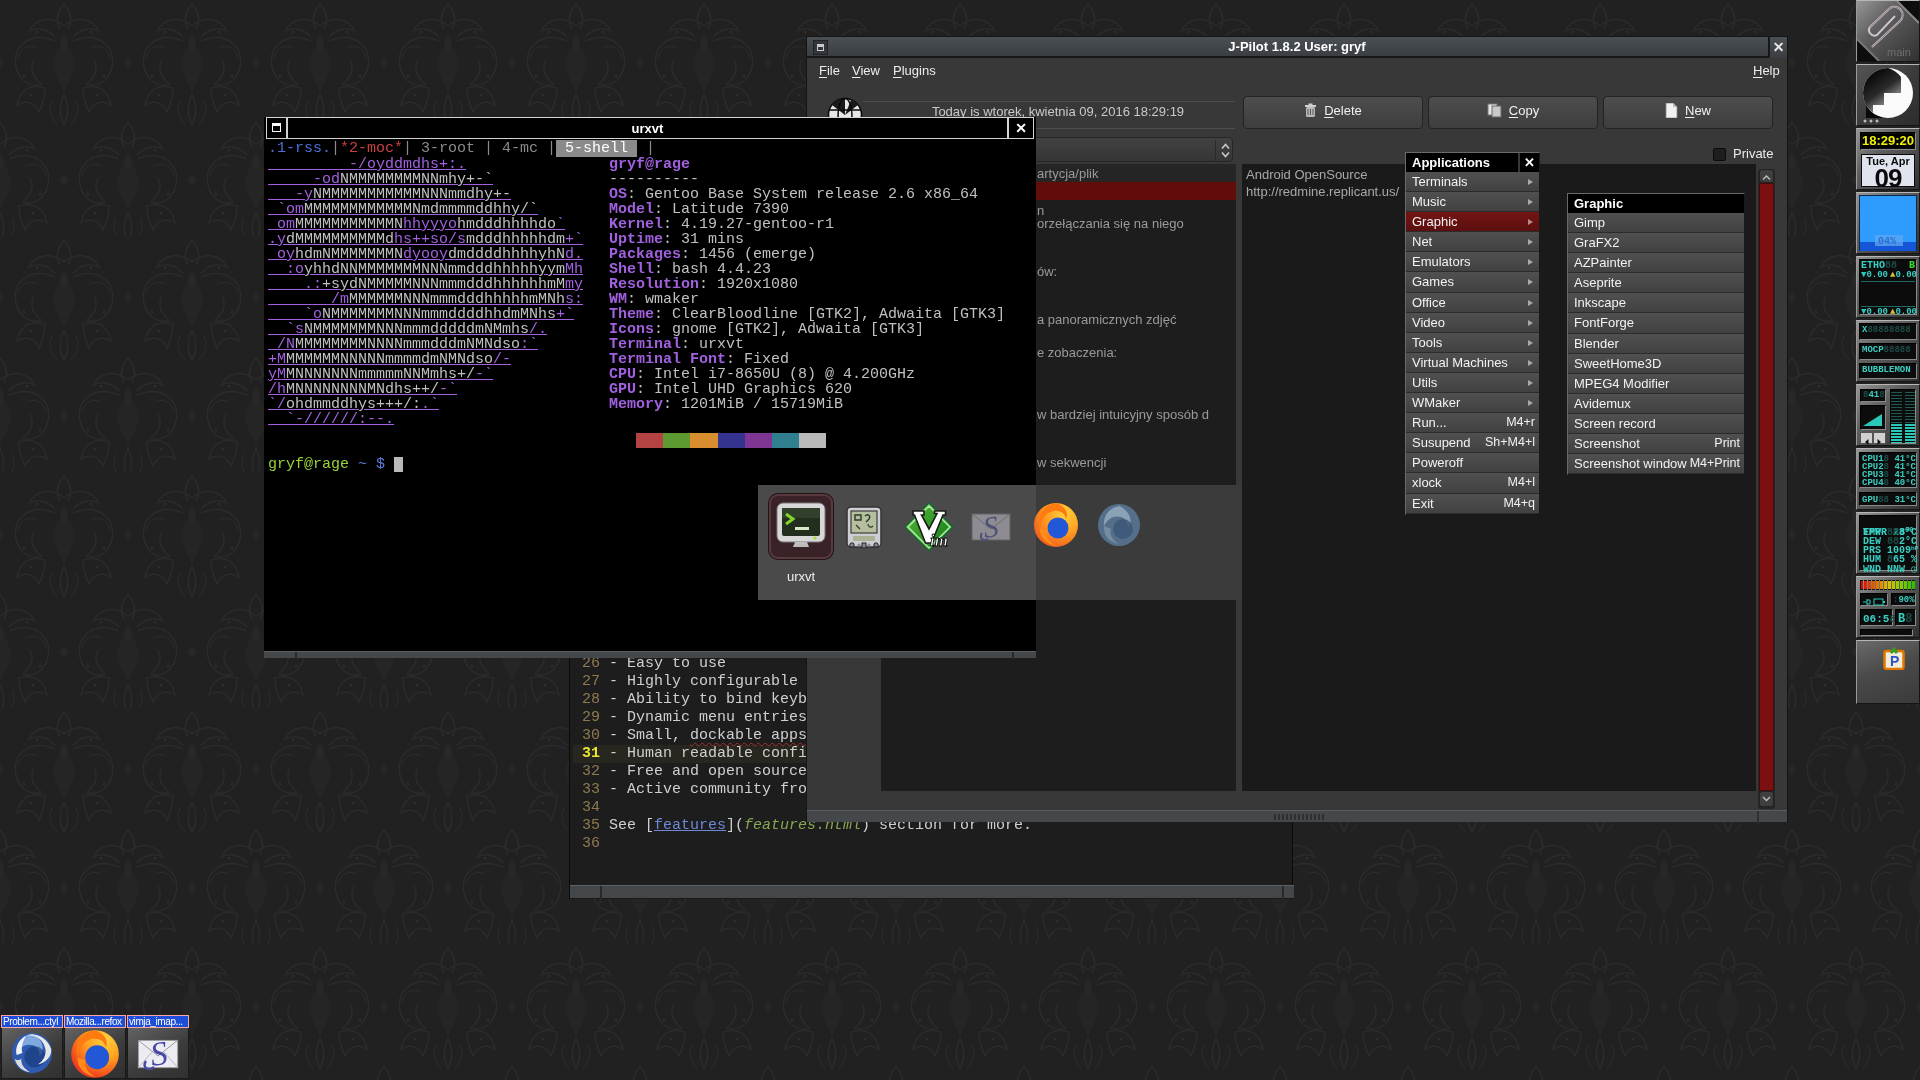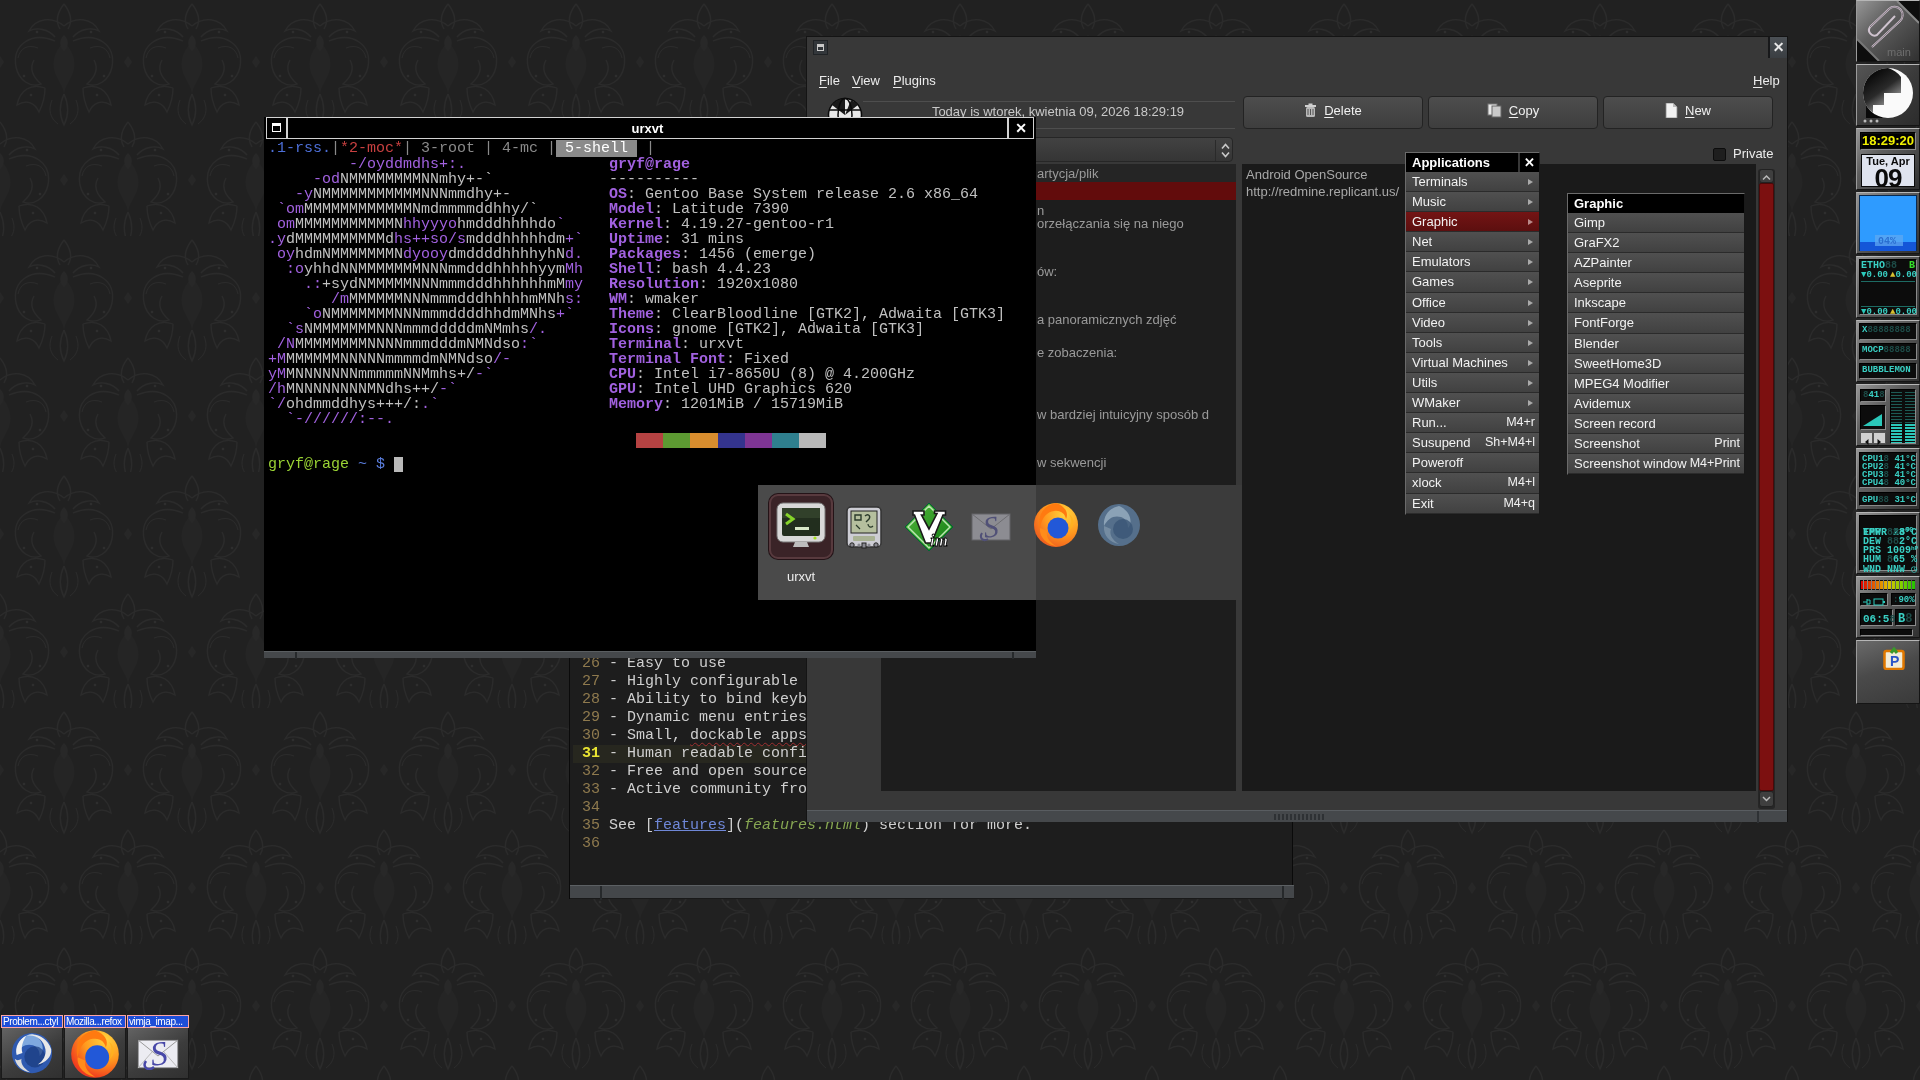--- a/index.html
+++ b/index.html
@@ -13,21 +13,21 @@
 .vimstatus{position:absolute;left:3px;top:287px;width:718px;height:19px;background:#4e4e4e;color:#ffffff;font-style:italic;font-family:"Liberation Mono",monospace;font-size:15px;line-height:19px;}
 .vimresize{position:absolute;left:0px;top:324px;width:724px;height:14px;background:#44474a;border-top:1px solid #5c6063;border-bottom:1px solid #191919;}
 .vimresize i{position:absolute;top:0;width:2px;height:14px;background:#26292b;}
 
 #jp{position:absolute;left:806px;top:36px;width:982px;height:786px;z-index:2;background:#383838;border:1px solid #141414;}
 #jp .tbar{position:absolute;left:0;top:0;width:980px;height:21px;background:linear-gradient(#4b5055,#3a3e42);border-bottom:2px solid #17181a;}
 #jp .tbtn{position:absolute;left:6px;top:3px;width:15px;height:15px;background:#33373b;border:1px solid #202326;}
 #jp .tbtn b{position:absolute;left:3px;top:3px;width:7px;height:7px;border:1px solid #c9c9c9;border-top:3px solid #c9c9c9;}
 #jp .ttxt{position:absolute;left:0;top:2px;width:980px;text-align:center;color:#fff;font-weight:bold;font-size:13px;}
 #jp .tclose{position:absolute;left:961px;top:0px;width:19px;height:21px;background:linear-gradient(#4b5055,#3a3e42);border-left:2px solid #17181a;color:#e8e8e8;font-weight:bold;font-size:14px;text-align:center;line-height:20px;}
-#jp .mi{position:absolute;top:36px;color:#ececec;font-size:13px;}
+#jp .mi{position:absolute;top:26px;color:#ececec;font-size:13px;}
 #jp .mi u{text-decoration-thickness:1px;text-underline-offset:2px;}
 .jsep{position:absolute;height:1px;background:#4e4e4e;}
 .jbtn{position:absolute;top:59px;height:33px;background:linear-gradient(#4d4d4d,#3e3e3e);border:1px solid #232323;border-radius:4px;color:#f0f0f0;font-size:13px;text-align:center;line-height:27px;}
 .jbtn u{text-decoration-thickness:1px;text-underline-offset:2px;}
 #jp .datetxt{position:absolute;left:56px;top:67px;width:390px;text-align:center;color:#c9c9c9;font-size:13px;}
 .jcombo{position:absolute;background:linear-gradient(#424242,#353535);border:1px solid #262626;border-radius:4px;}
 #jp .list{position:absolute;left:74px;top:127px;width:355px;height:627px;background:#1d1d1d;}
 #jp .rpanel{position:absolute;left:435px;top:127px;width:514px;height:627px;background:#1a1a1a;}
 #jp .rowtxt{position:absolute;color:#9a9a9a;font-size:13px;white-space:pre;}
 #jp .sb{position:absolute;left:951px;top:132px;width:17px;height:640px;background:#262626;border-radius:3px;}
@@ -86,37 +86,40 @@
 <span class="ln"> 34 </span>
 <span class="ln"> 35 </span>See [<span style="color:#6f87d7;text-decoration:underline;">features</span>](<span style="color:#87a752;font-style:italic;">features.html</span>) section for more.
 <span class="ln"> 36 </span></pre>
 <div class="vimresize">
       <i style="left:30px;"></i>
       <i style="left:712px;"></i>
     </div>
 </div>
 
 <div id="jp">
+<div class="tbar">
+      <div class="ttxt">J-Pilot 1.8.2 User: gryf</div>
+    </div>
 <div class="tbtn">
       <b></b>
     </div>
 <div class="tclose">✕</div>
 <div class="mi" style="left:12px;"><u>F</u>ile</div>
 <div class="mi" style="left:45px;text-align:right;"><u>V</u>iew</div>
 <div class="mi" style="left:86px;"><u>P</u>lugins</div>
 <div class="mi" style="left:946px;"><u>H</u>elp</div>
 <svg class="abs" style="left:20px;top:60px;" width="36" height="36" viewBox="0 0 36 36">
       <circle cx="18" cy="18" r="16.5" fill="#e8e8e8" stroke="#0a0a0a" stroke-width="1.5"></circle>
       <path d="M18,1.5 A16.5,16.5 0 0 0 5,8 L18,18Z" fill="#1a1a1a"></path>
       <path d="M31,8 A16.5,16.5 0 0 0 24,3 L18,18Z" fill="#1a1a1a"></path>
       <ellipse cx="18" cy="18" rx="7" ry="16.5" fill="none" stroke="#0a0a0a" stroke-width="1.5"></ellipse>
       <path d="M2.5,13 h31" stroke="#0a0a0a" stroke-width="1.5"></path>
     </svg>
 <div class="jsep" style="left:56px;top:64px;width:372px;"></div>
-<div class="datetxt">Today is wtorek, kwietnia 09, 2026 18:29:19</div>
+<div class="datetxt">Today is wtorek, kwietnia 09, 2016 18:29:19</div>
 <div class="jsep" style="left:56px;top:91px;width:372px;"></div>
 <div class="jbtn" style="left:436px;width:180px;"><svg width="13" height="15" viewBox="0 0 13 15" style="vertical-align:-3px;margin-right:7px;">
         <rect x="2" y="4" width="9" height="10" rx="1.5" fill="#b9b9b9"></rect>
         <rect x="1" y="2" width="11" height="2" fill="#cfcfcf"></rect>
         <rect x="4.5" y="0.5" width="4" height="2" fill="#cfcfcf"></rect>
         <path d="M4,6 v6 M6.5,6 v6 M9,6 v6" stroke="#555" stroke-width="1"></path>
       </svg><u>D</u>elete</div>
 <div class="jbtn" style="left:621px;width:170px;"><svg width="15" height="15" viewBox="0 0 15 15" style="vertical-align:-3px;margin-right:7px;">
         <rect x="1" y="1" width="9" height="11" fill="#e8e8e8" stroke="#777"></rect>
         <rect x="5" y="3" width="9" height="11" fill="#c9c9c9" stroke="#666"></rect>
@@ -198,21 +201,21 @@
 <div class="item">Screenshot window<span class="sc">M4+Print</span></div>
 </div>
 
 <div id="term" class="abs" style="left:264px;top:117px;width:772px;height:541px;background:#000;z-index:7;">
 <div class="abs" style="left:2px;top:0px;width:21px;height:22px;background:#000;border:1px solid #d2d2d2;">
       <span class="abs" style="left:5px;top:5px;width:9px;height:9px;border:1px solid #fff;border-top:3px solid #fff;"></span>
     </div>
 <div class="abs" style="left:23px;top:0px;width:721px;height:22px;background:#000;border:1px solid #d2d2d2;color:#fff;font-weight:bold;font-size:13px;text-align:center;line-height:21px;">urxvt</div>
 <div class="abs" style="left:744px;top:0px;width:26px;height:22px;background:#000;border:1px solid #d2d2d2;color:#fff;font-weight:bold;font-size:14px;text-align:center;line-height:21px;">✕</div>
 <div id="tstat" class="abs" style="left:4px;top:24px;font-family:'Liberation Mono',monospace;font-size:15px;line-height:15px;white-space:pre;"><span style="color:#4d6fd8;">.1-rss.</span><span style="color:#8a8a8a;">|</span><span style="color:#c84040;">*2-moc*</span><span style="color:#8a8a8a;">| 3-root | 4-mc |</span><span style="background:#8a8a8a;color:#fff;"> 5-shell </span><span style="color:#8a8a8a;"> |</span></div>
-<pre id="art" class="abs" style="left:4px;top:40px;margin:0;font-family:'Liberation Mono',monospace;font-size:15px;line-height:15px;color:#a161df;"><i>         -/oyddmdhs+:.
+<pre id="art" class="abs" style="left:4px;top:40px;margin:0;font-family:'Liberation Mono',monospace;font-size:15px;line-height:15px;color:#a161df;text-decoration:underline;"><i>         -/oyddmdhs+:.
      -od</i><b>NMMMMMMMMNNmhy+-`</b><i>
    -y</i><b>NMMMMMMMMMMMNNNmmdhy+-</b><i>
  `om</i><b>MMMMMMMMMMMMNmdmmmmddhhy/`</b><i>
  om</i><b>MMMMMMMMMMMN</b><i>hhyyyo</i><b>hmdddhhhhdo</b><i>`
 .y</i><b>dMMMMMMMMMMd</b><i>hs++so/s</i><b>mdddhhhhhdm</b><i>+`
  oy</i><b>hdmNMMMMMMMN</b><i>dyooy</i><b>dmddddhhhhyhN</b><i>d.
   :o</i><b>yhhdNNMMMMMMMNNNmmdddhhhhhyym</b><i>Mh
     .:</i><b>+sydNMMMMMNNNmmmdddhhhhhhmM</b><i>my
        /m</i><b>MMMMMMNNNmmmdddhhhhhmMNh</b><i>s:
     `o</i><b>NMMMMMMMNNNmmmddddhhdmMNhs</b><i>+`

